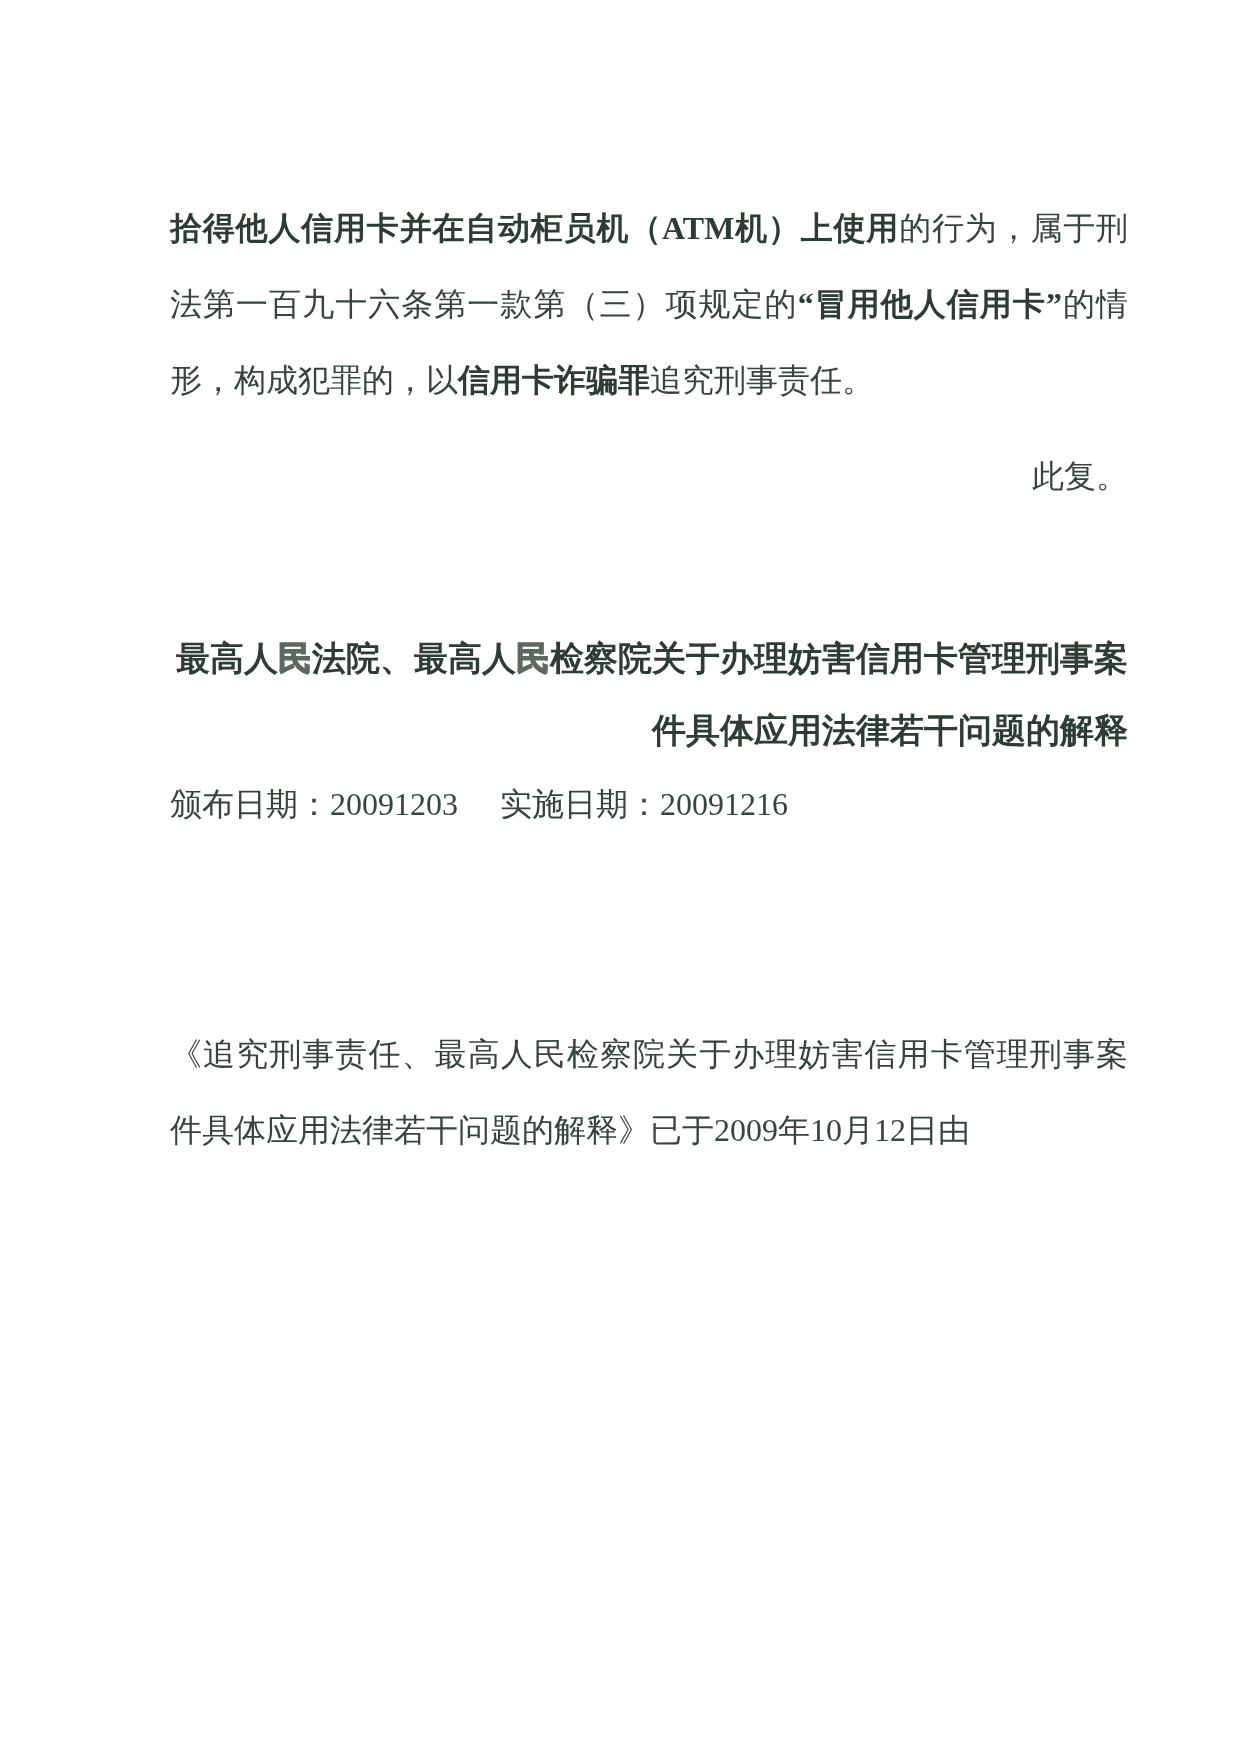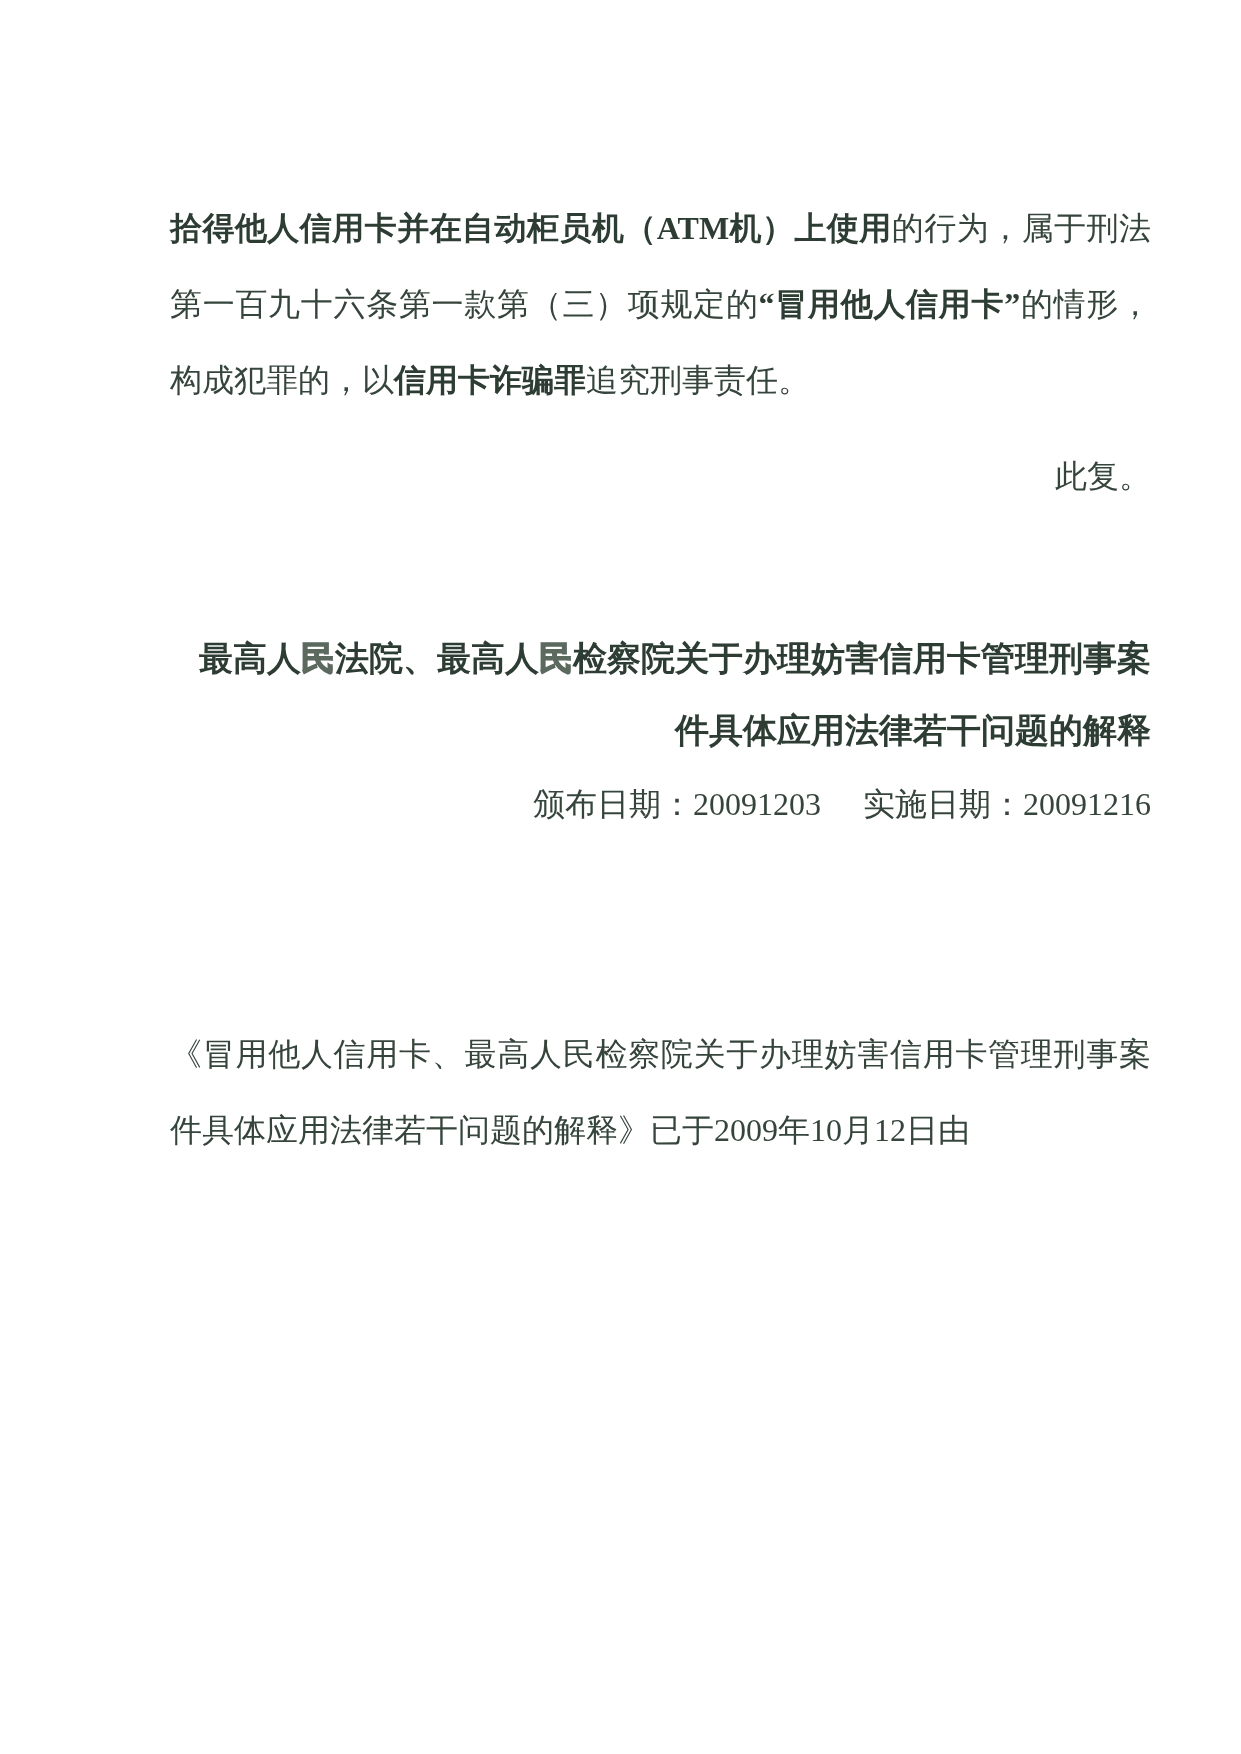--- a/index.html
+++ b/index.html
@@ -10,21 +10,21 @@
   body {
     width: 1241px;
     height: 1754px;
     overflow: hidden;
     box-sizing: border-box;
   }
   .page {
     box-sizing: border-box;
     width: 1241px;
     height: 1754px;
-    padding: 190px 90px 0 170px;
+    padding: 190px 113px 0 170px;
     font-family: "Liberation Serif", "DejaVu Serif", serif;
     color: #36453c;
     font-size: 32px;
     line-height: 76px;
   }
   .para {
     margin: 0;
     text-align: justify;
   }
   .run-bold { font-weight: bold; color: #2e3d33; }
@@ -59,21 +59,21 @@
   .doc-number {
     margin-top: 18px;
     text-align: right;
   }
   .adoption {
     margin-top: 17px;
   }
   .meta {
     margin-top: 2px;
     line-height: 70px;
-    text-align: right;
+    text-align: left;
   }
   .meta-gap {
     display: inline-block;
     width: 42px;
   }
   .announcement {
     margin-top: 177px;
   }
 </style>
 </head>
@@ -87,15 +87,15 @@
 
   <p class="para doc-title"><span class="run-bold">最高人</span><span class="run-hollow">民</span><span class="run-bold">法院、最高人</span><span class="run-hollow">民</span><span class="run-bold">检察院关于办理妨害信用卡管理刑事案件具体应用法律若干问题的解释</span></p>
 
 
 
   <p class="para meta">
     <span>颁布日期：</span><span>20091203</span><span class="meta-gap"></span><span>实施日期：</span><span>20091216</span>
   </p>
 
 
-  <p class="para announcement">《冒用他人信用卡、最高人民检察院关于办理妨害信用卡管理刑事案件具体应用法律若干问题的解释》已于2009年10月12日由</p>
+  <p class="para announcement">《追究刑事责任、最高人民检察院关于办理妨害信用卡管理刑事案件具体应用法律若干问题的解释》已于2009年10月12日由</p>
 
 </div>
 
 </body></html>

